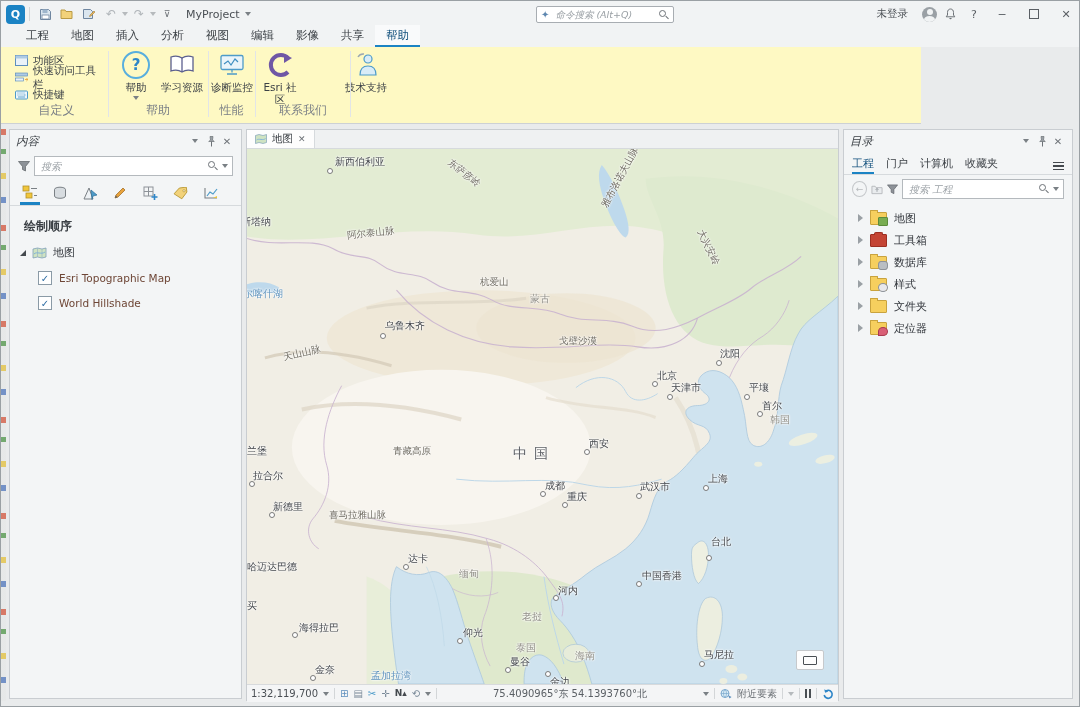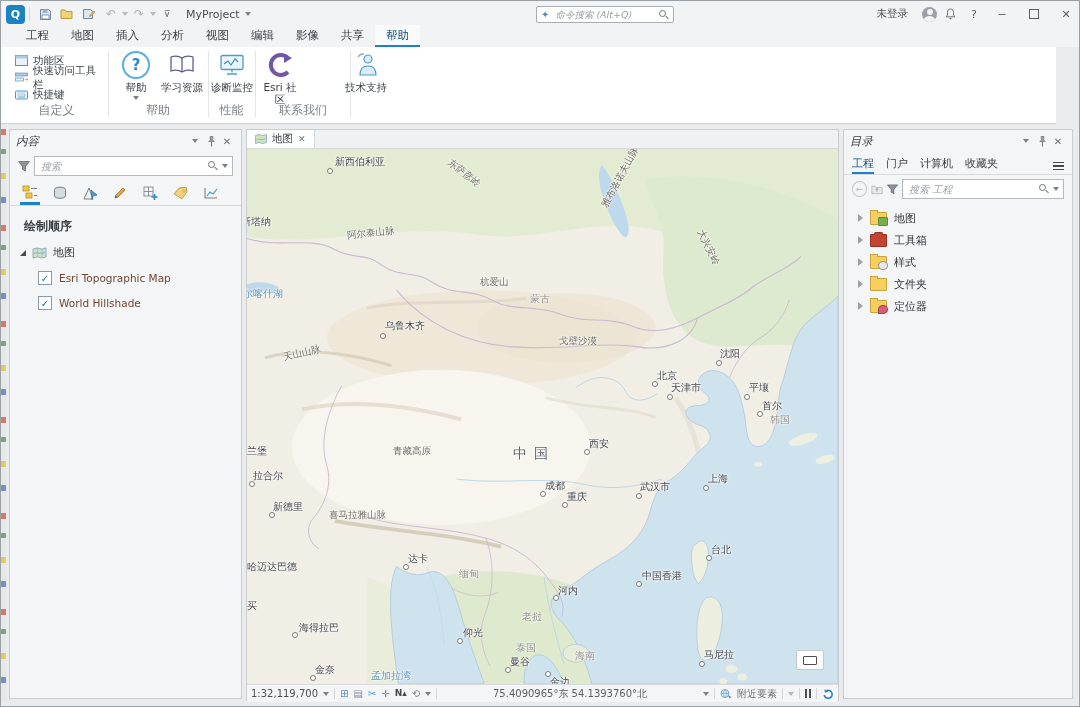--- a/index.html
+++ b/index.html
@@ -24,21 +24,21 @@
   #signin{font-size:10.5px;color:#4a4f54;margin-right:12px;}
   .avatar{width:15px;height:15px;border-radius:50%;background:#9aa0a5;position:relative;overflow:hidden;}
   .avatar::before{content:"";position:absolute;left:4.5px;top:2.5px;width:6px;height:6px;border-radius:50%;background:#f1f3f4;}
   .avatar::after{content:"";position:absolute;left:2px;top:9.5px;width:11px;height:7px;border-radius:50%;background:#f1f3f4;}
   .winbtn{width:30px;height:24px;display:flex;align-items:center;justify-content:center;color:#5a5f64;font-size:11px;}
   .restore{width:8px;height:8px;border:1px solid #5a5f64;}
   
   #ribbon-tabs{left:0;top:26px;width:1080px;height:20px;display:flex;align-items:flex-end;padding-left:14px;background:#f1f3f4;box-sizing:border-box;}
   .rtab{font-size:11.5px;color:#3c4146;padding:3px 11px 4px;cursor:default;}
   .rtab.active{color:#14527e;border-bottom:2px solid #1b83c4;padding-bottom:2px;background:#f9fafb;}
-  #ribbon{left:0;top:46px;width:1055px;height:76px;background:#ffffff;border-bottom:1px solid #cdd1d4;}
+  #ribbon{left:0;top:46px;width:920px;height:76px;background:#fef9c3;border-bottom:1px solid #cdd1d4;}
   .rgroup{position:absolute;top:0;height:74px;}
   .rgroup .glabel{position:absolute;bottom:2px;left:0;right:0;text-align:center;font-size:12px;color:#7c8187;}
   .gsep{position:absolute;top:4px;width:1px;height:66px;background:#e2e5e7;}
   .smallbtn{display:flex;align-items:center;gap:5px;font-size:10.5px;color:#3c4146;height:17px;padding-left:8px;}
   .bigbtn{position:absolute;top:4px;width:46px;text-align:center;font-size:10.5px;color:#3c4146;}
   .bigbtn .bicon{height:28px;display:flex;align-items:center;justify-content:center;margin-bottom:2px;}
   .qcircle{width:24px;height:24px;border-radius:50%;border:2.5px solid #58aede;color:#2e86c8;font-size:15px;font-weight:bold;display:flex;align-items:center;justify-content:center;}
   
   .panel{background:#f3f5f6;border:1px solid #c9cdd1;box-sizing:border-box;}
   .phead{height:22px;display:flex;align-items:center;padding:0 6px;font-size:11.5px;color:#3c4146;font-style:italic;}
@@ -473,21 +473,21 @@
           <div class="mlabel k-region" style="left: 269px; top: 492px;">泰国</div>
           <div class="mlabel k-city" style="left: 263px; top: 506px;">曼谷</div>
           <div class="mdot" style="left: 258px; top: 518px;"></div>
           <div class="mlabel k-region" style="left: 328px; top: 500px;">海南</div>
           <div class="mlabel k-city" style="left: 311px; top: 435px;">河内</div>
           <div class="mdot" style="left: 306px; top: 446px;"></div>
           <div class="mlabel k-city" style="left: 303px; top: 526px;">金边</div>
           <div class="mdot" style="left: 298px; top: 522px;"></div>
           <div class="mlabel k-city" style="left: 395px; top: 420px;">中国香港</div>
           <div class="mdot" style="left: 389px; top: 432px;"></div>
-          <div class="mlabel k-city" style="left: 464px; top: 394px;">台北</div>
+          <div class="mlabel k-city" style="left: 464px; top: 386px;">台北</div>
           <div class="mdot" style="left: 459px; top: 406px;"></div>
           <div class="mlabel k-city" style="left: 457px; top: 499px; text-align: center;">马尼拉</div>
           <div class="mdot" style="left: 452px; top: 512px;"></div>
         </div>
       <div id="float-btn">
           <span></span>
         </div>
     </div>
     <div id="mapstatus">
       <span>1:32,119,700</span>
@@ -578,20 +578,27 @@
         </div>
         <div class="catrow">
           <span class="tri-col"></span>
           <span class="folder ic-toolbox">
             <span class="ovl"></span>
           </span>
           <span>工具箱</span>
         </div>
         <div class="catrow">
           <span class="tri-col"></span>
+          <span class="folder ic-database-folder">
+            <span class="ovl"></span>
+          </span>
+          <span>数据库</span>
+        </div>
+        <div class="catrow">
+          <span class="tri-col"></span>
           <span class="folder ic-styles-folder">
             <span class="ovl"></span>
           </span>
           <span>样式</span>
         </div>
         <div class="catrow">
           <span class="tri-col"></span>
           <span class="folder ic-folder"></span>
           <span>文件夹</span>
         </div>

